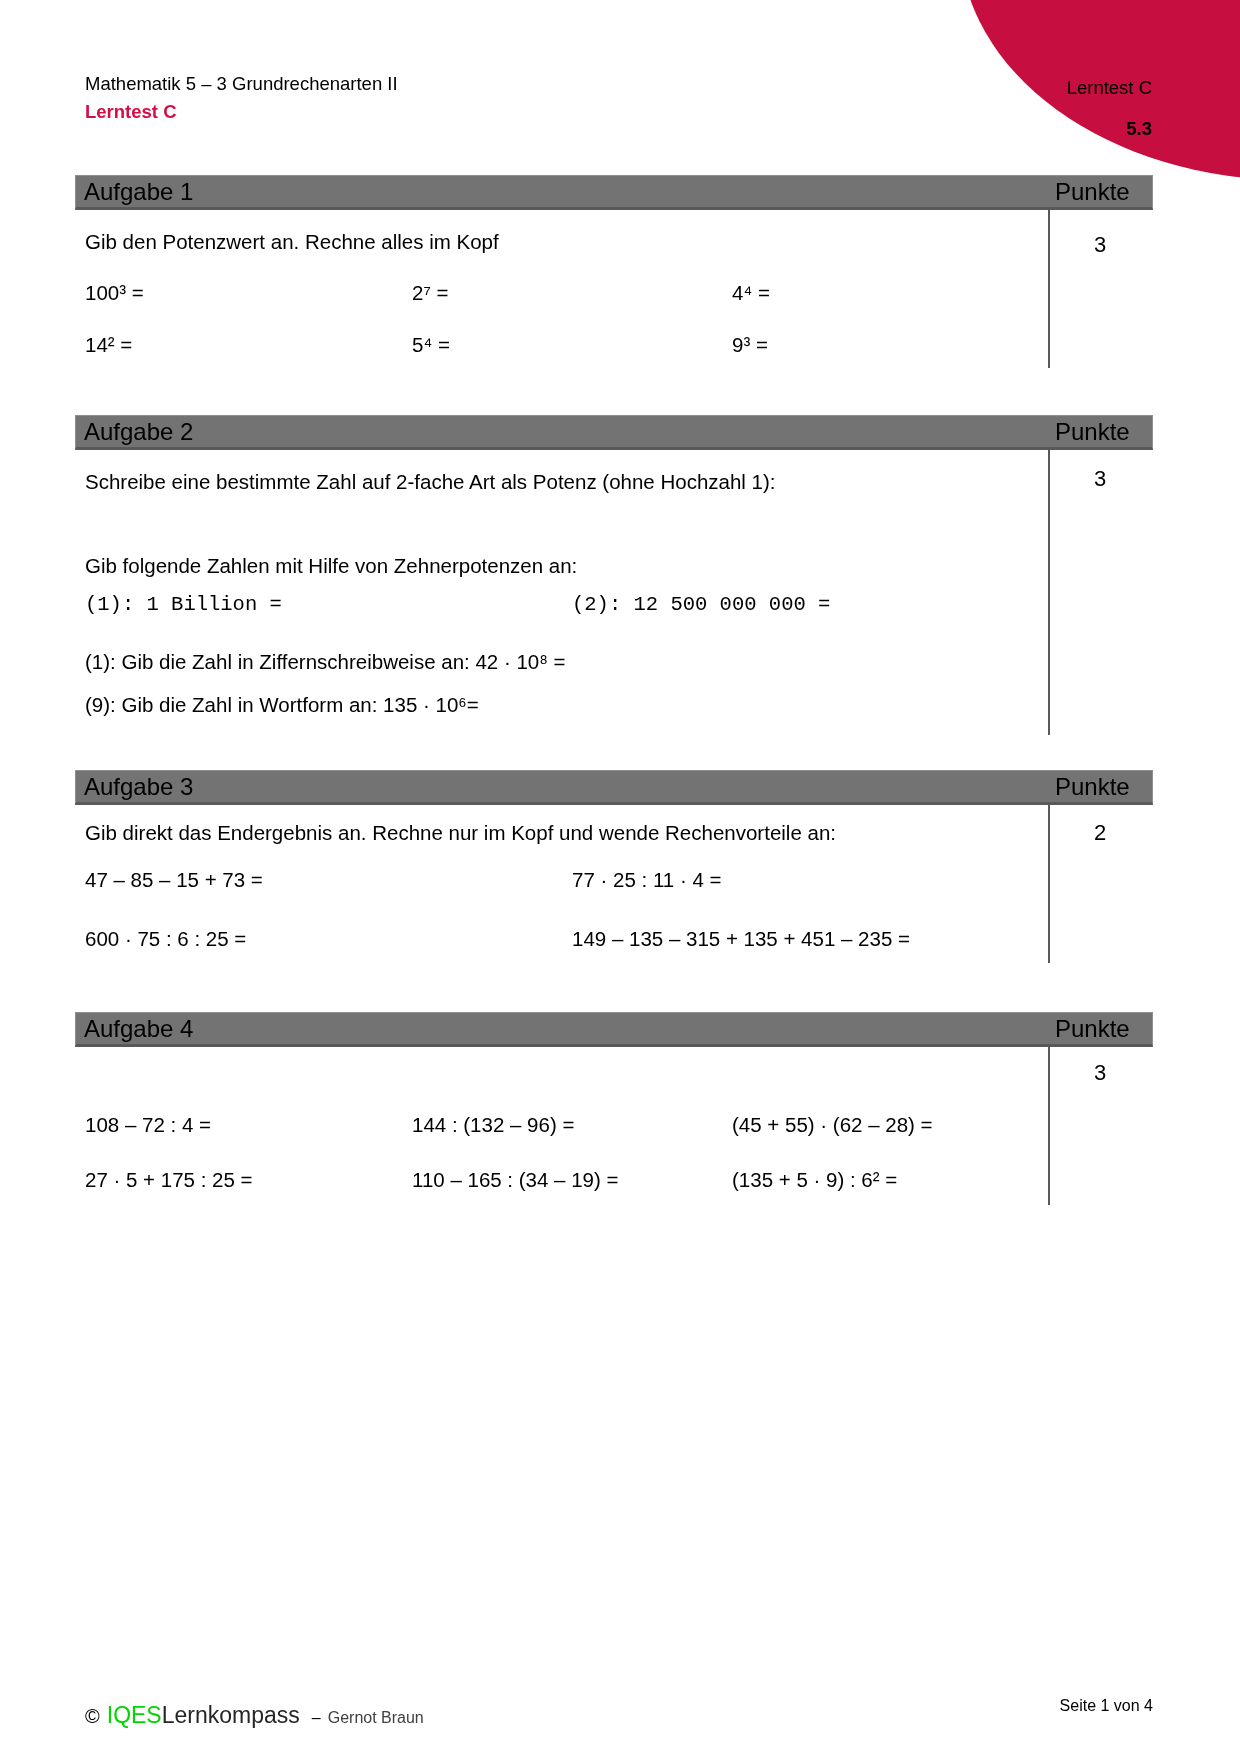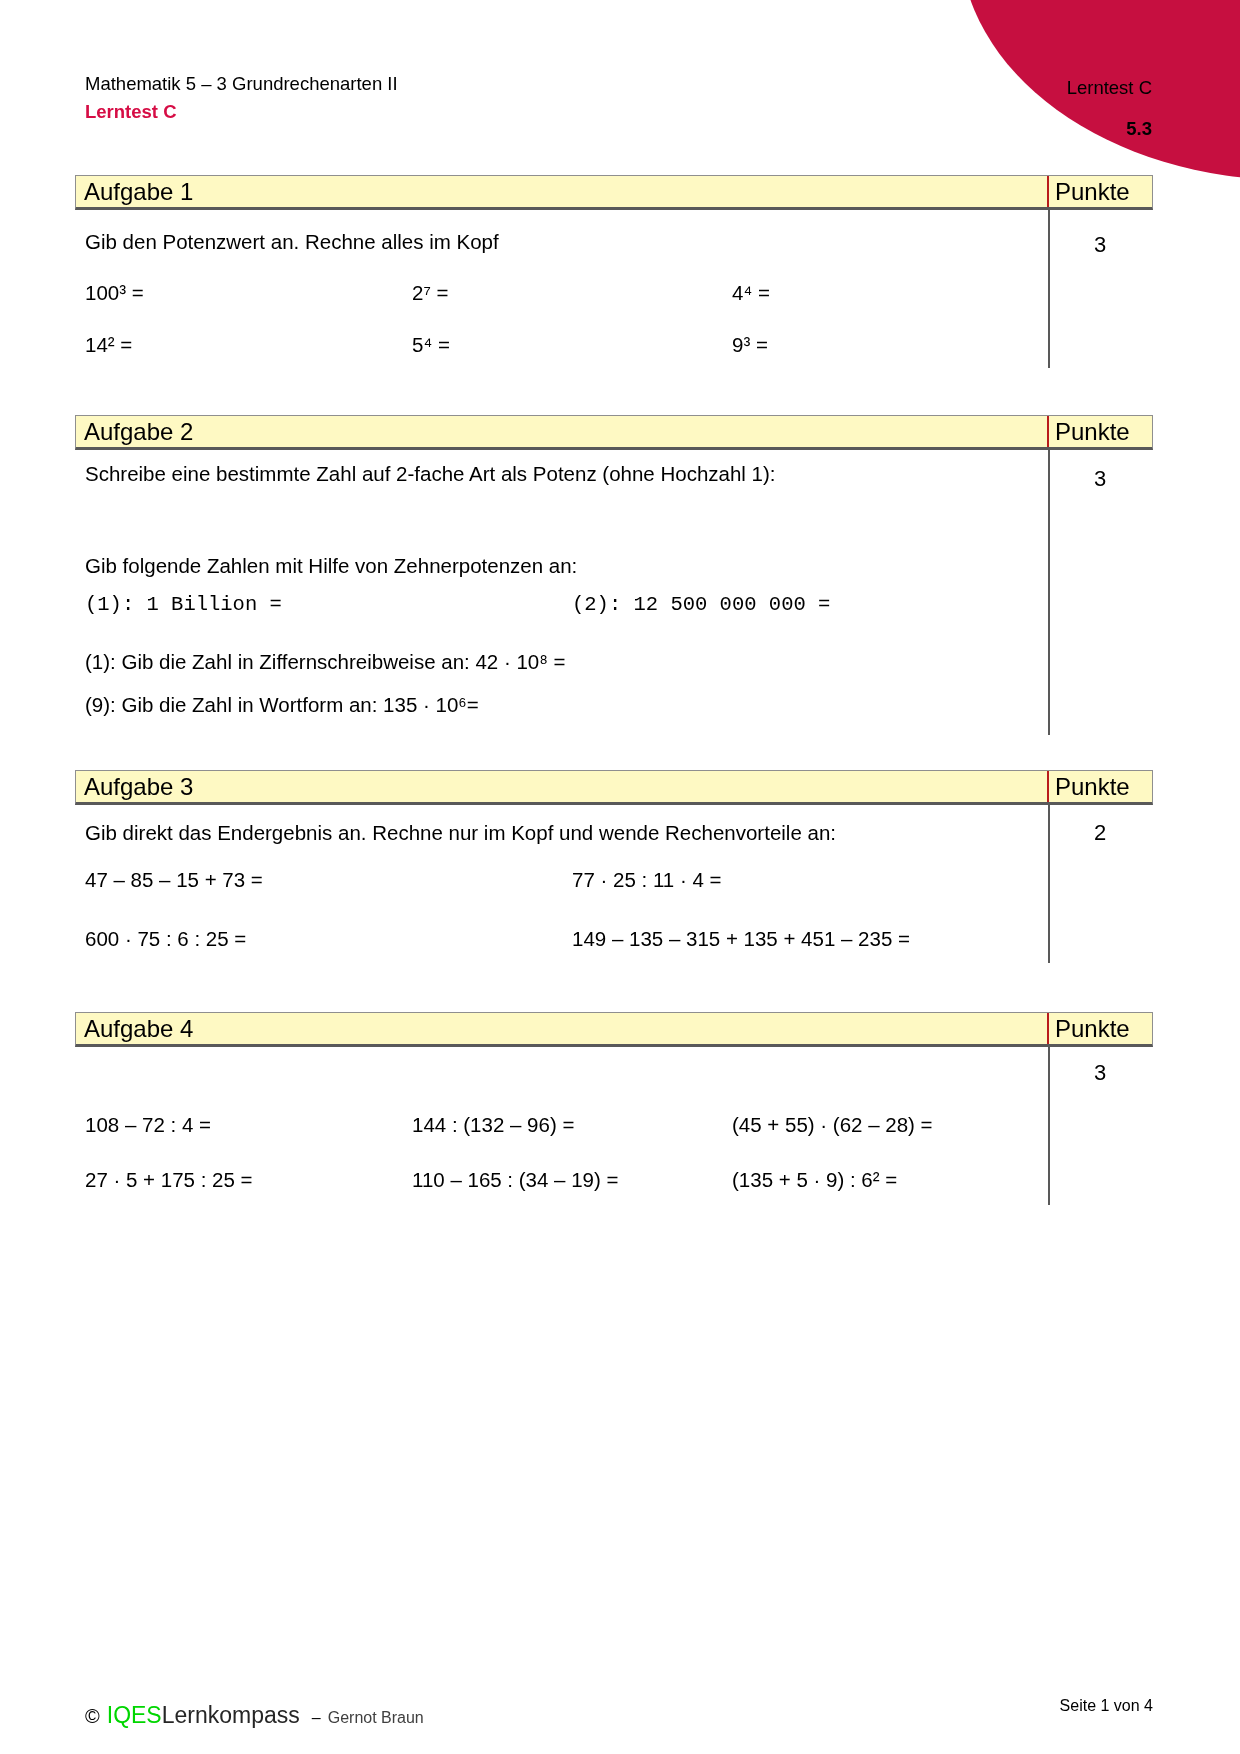--- a/index.html
+++ b/index.html
@@ -25,28 +25,28 @@
   }
   .corner-badge .badge-num{font-weight:bold;margin-top:16px;}
   
   .doc-header{position:absolute;left:85px;top:72px;line-height:1.3;}
   .doc-header .course{font-size:18.5px;color:#000;text-align:center;}
   .doc-header .testname{font-size:18.5px;font-weight:bold;color:var(--title-red,#d60d45);margin-top:4px;}
   
   .task{position:absolute;left:75px;width:1078px;}
   .task-header{
     display:flex;height:35px;box-sizing:border-box;
-    background:#fef9c3;
+    background:#737373;
     border:1px solid #8f8f8f;
     border-bottom:3px solid #595959;
   }
   .task-title{flex:1;font-size:24px;padding:2px 0 0 8px;color:#000;}
   .points-header{
     width:105px;box-sizing:border-box;
-    border-left:2px solid #b91c1c;
+    border-left:2px solid #737373;
     font-size:24px;padding:2px 0 0 6px;color:#000;
   }
   .task-body{position:relative;width:100%;}
   .vline{position:absolute;left:973px;top:0;height:100%;width:2px;background:#595959;}
   .points-value{
     position:absolute;left:975px;width:100px;text-align:center;
     font-size:22px;color:#000;
   }
   .item{position:absolute;font-size:20.5px;white-space:nowrap;color:#000;}
   .c1{left:10px;}
@@ -56,21 +56,21 @@
   
   .task1{top:175px;}
   .task1 .task-body{height:158px;}
   .task1 .points-value{top:22px;}
   .t1-instr{top:20px;}
   .t1-r1{top:71px;}
   .t1-r2{top:123px;}
   .task2{top:415px;}
   .task2 .task-body{height:285px;}
   .task2 .points-value{top:16px;}
-  .t2-l1{top:12px;}
+  .t2-l1{top:20px;}
   .t2-l2{top:104px;}
   .t2-l3{top:143px;font-family:Liberation Mono, monospace;}
   .t2-l4{top:200px;}
   .t2-l5{top:243px;}
   .task3{top:770px;}
   .task3 .task-body{height:158px;}
   .task3 .points-value{top:15px;}
   .t3-instr{top:16px;}
   .t3-r1{top:63px;}
   .t3-r2{top:122px;}

